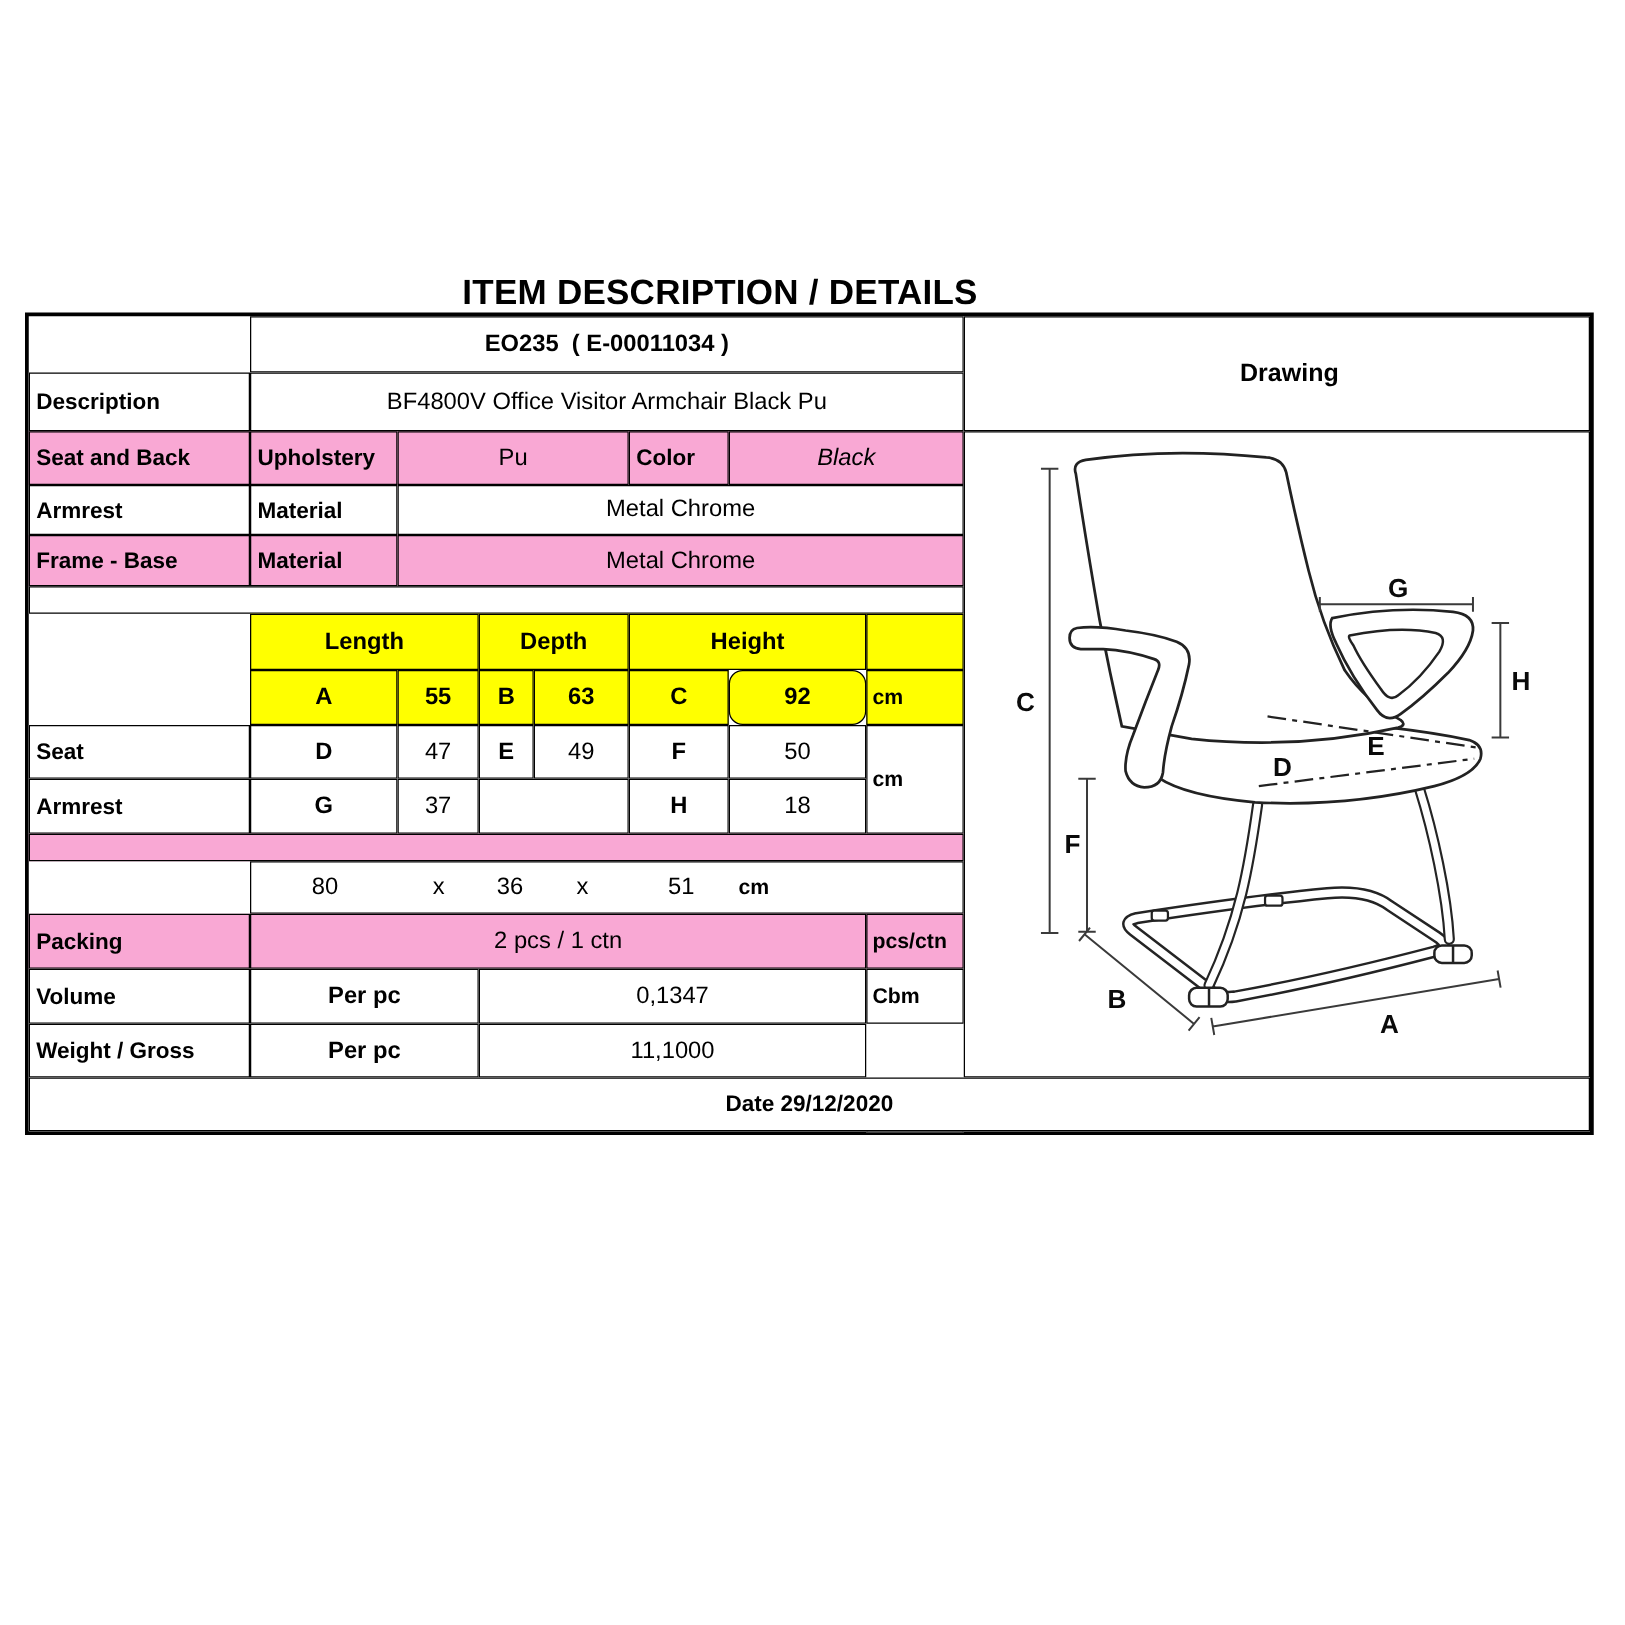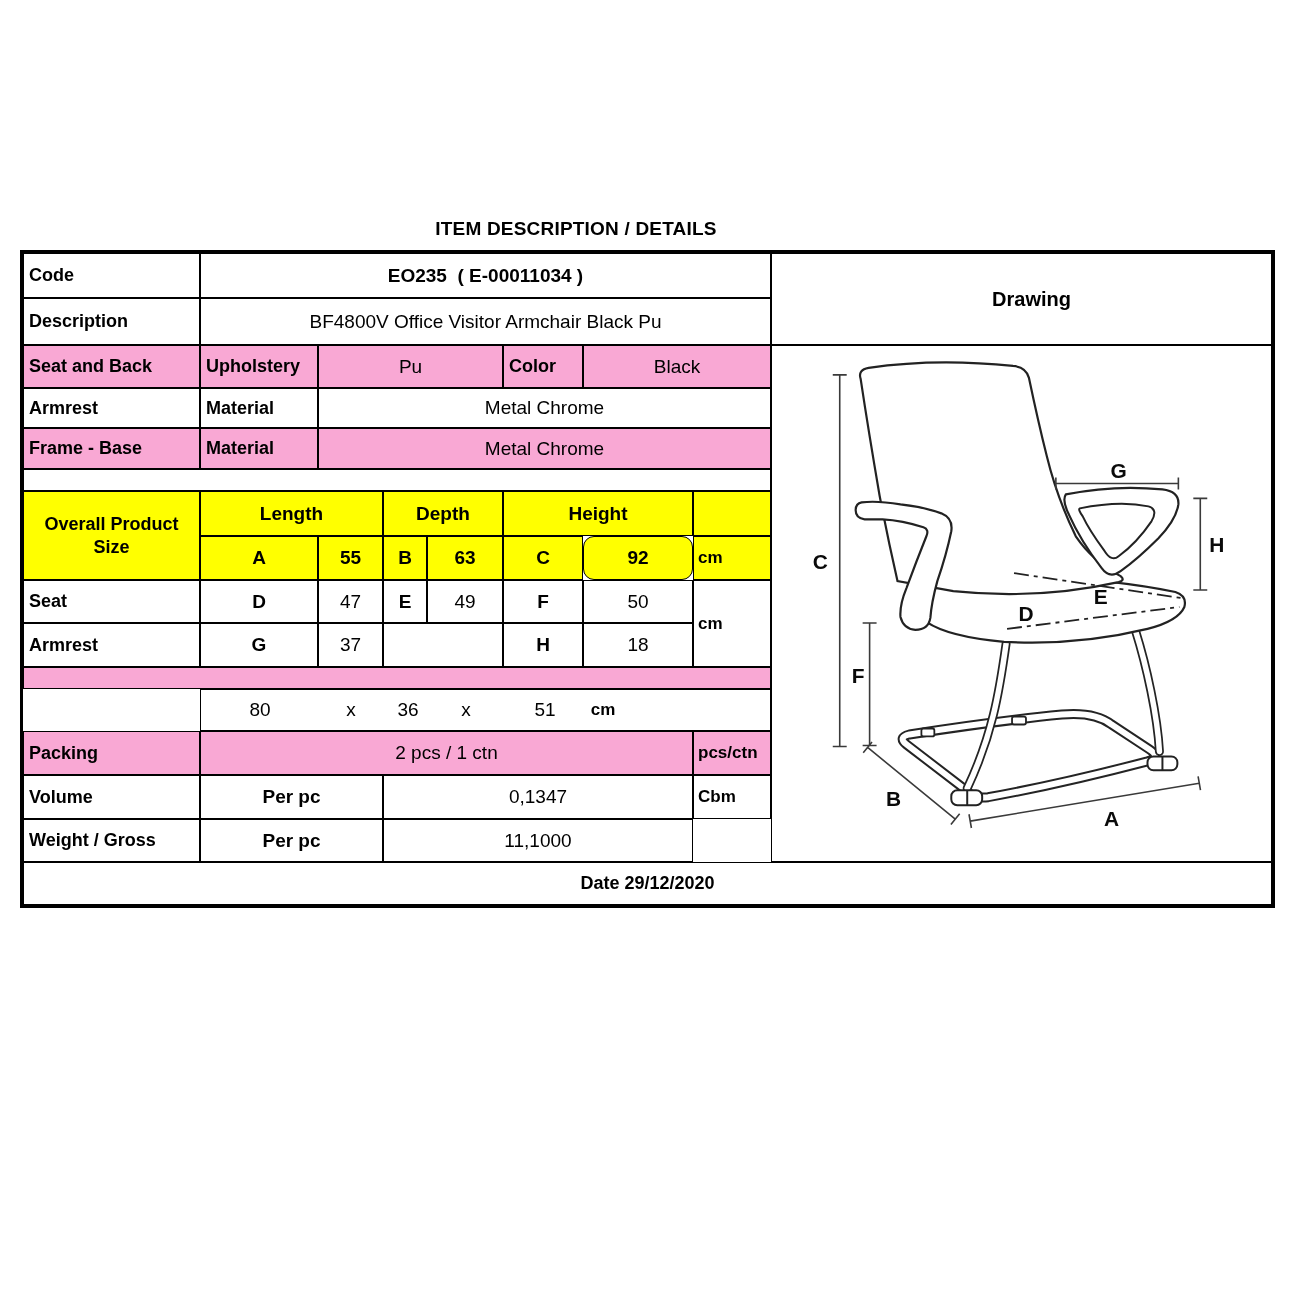--- a/index.html
+++ b/index.html
@@ -1,19 +1,19 @@
 <!DOCTYPE html>
 <html><head>
 <meta charset="utf-8">
 <style>
   html,body{margin:0;padding:0;background:#fff;}
   #page{position:relative;width:1300px;height:1300px;background:#fff;
         font-family:"Liberation Sans","DejaVu Sans",sans-serif;color:#000;overflow:hidden;}
   #doc-title{position:absolute;left:0;top:218px;width:1152px;text-align:center;
-        font-size:19px;font-weight:bold;letter-spacing:0.2px;}
+        font-size:28px;font-weight:bold;letter-spacing:0.2px;}
   #table-frame{position:absolute;left:20px;top:250px;width:1255px;height:658px;
         border:3px solid #000;box-sizing:border-box;background:#fff;}
   .c{position:absolute;box-sizing:border-box;border:1px solid #000;display:flex;
      align-items:center;font-size:19px;background:#fff;overflow:hidden;}
   .lab{font-weight:bold;padding-left:5px;font-size:18px;}
   .ctr{justify-content:center;text-align:center;}
   .b{font-weight:bold;}
   .pre{white-space:pre;}
   .gry{background:#f9a8d4;}
   .ylw{background:#ffff00;}
@@ -25,43 +25,41 @@
 </style>
 </head>
 <body>
 
 <div id="page">
 
   <div id="doc-title">ITEM DESCRIPTION / DETAILS</div>
 
   <div id="table-frame">
 
-    <div class="c lab" style="left:0;top:0;width:177px;height:45px;">Code</div>
     <div class="c ctr b pre" style="left:177px;top:0;width:571px;height:45px;">EO235  ( E-00011034 )</div>
 
     <div class="c lab" style="left:0;top:45px;width:177px;height:47px;">Description</div>
     <div class="c ctr" style="left:177px;top:45px;width:571px;height:47px;">BF4800V Office Visitor Armchair Black Pu</div>
 
     <div class="c lab gry" style="left:0;top:92px;width:177px;height:43px;">Seat and Back</div>
     <div class="c lab gry" style="left:177px;top:92px;width:118px;height:43px;">Upholstery</div>
     <div class="c ctr gry" style="left:295px;top:92px;width:185px;height:43px;">Pu</div>
     <div class="c lab gry" style="left:480px;top:92px;width:80px;height:43px;">Color</div>
-    <div class="c ctr gry" style="left:560px;top:92px;width:188px;height:43px;">Black</div>
+    <div class="c ctr gry" style="left:560px;top:92px;width:188px;height:43px;font-style:italic;">Black</div>
 
     <div class="c lab" style="left:0;top:135px;width:177px;height:40px;">Armrest</div>
     <div class="c lab" style="left:177px;top:135px;width:118px;height:40px;">Material</div>
     <div class="c ctr" style="left:295px;top:135px;width:453px;height:40px;">Metal Chrome</div>
 
     <div class="c lab gry" style="left:0;top:175px;width:177px;height:41px;">Frame - Base</div>
     <div class="c lab gry" style="left:177px;top:175px;width:118px;height:41px;">Material</div>
     <div class="c ctr gry" style="left:295px;top:175px;width:453px;height:41px;">Metal Chrome</div>
 
     <div class="c" style="left:0;top:216px;width:748px;height:22px;"></div>
 
-    <div class="c ylw ctr b wrapctr" style="left:0;top:238px;width:177px;height:89px;font-size:18px;">Overall Product Size</div>
     <div class="c ylw ctr b" style="left:177px;top:238px;width:183px;height:45px;">Length</div>
     <div class="c ylw ctr b" style="left:360px;top:238px;width:120px;height:45px;">Depth</div>
     <div class="c ylw ctr b" style="left:480px;top:238px;width:190px;height:45px;">Height</div>
     <div class="c ylw" style="left:670px;top:238px;width:78px;height:45px;"></div>
     <div class="c ylw ctr b" style="left:177px;top:283px;width:118px;height:44px;">A</div>
     <div class="c ylw ctr b" style="left:295px;top:283px;width:65px;height:44px;">55</div>
     <div class="c ylw ctr b" style="left:360px;top:283px;width:44px;height:44px;">B</div>
     <div class="c ylw ctr b" style="left:404px;top:283px;width:76px;height:44px;">63</div>
     <div class="c ylw ctr b" style="left:480px;top:283px;width:80px;height:44px;">C</div>
     <div class="c ylw ctr b" style="left:560px;top:283px;width:110px;height:44px;border-radius:11px;">92</div>

